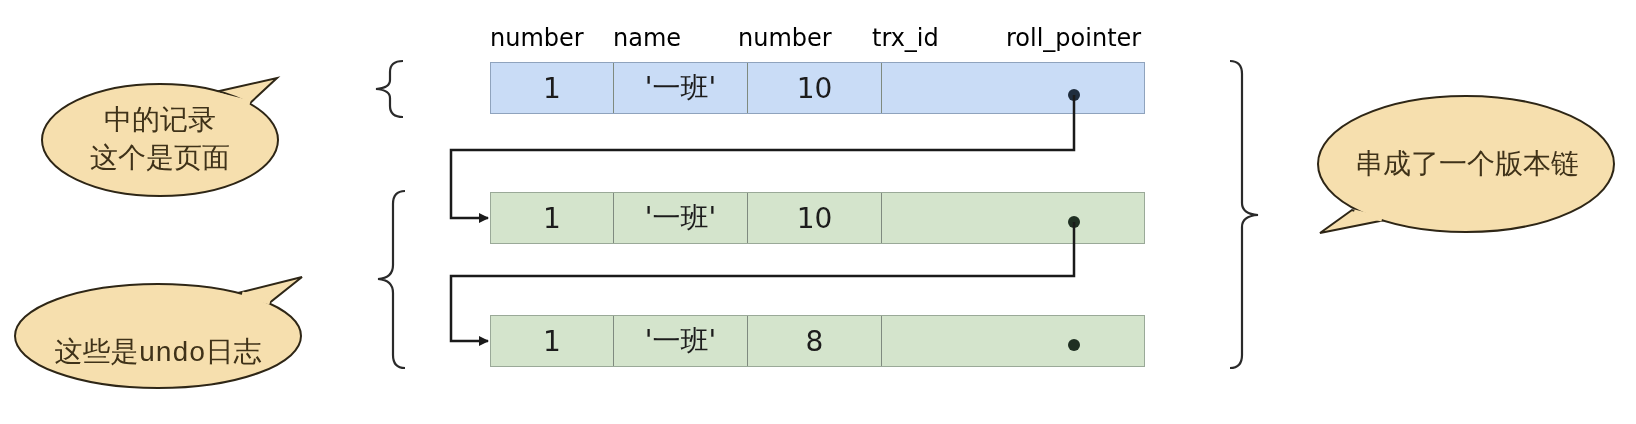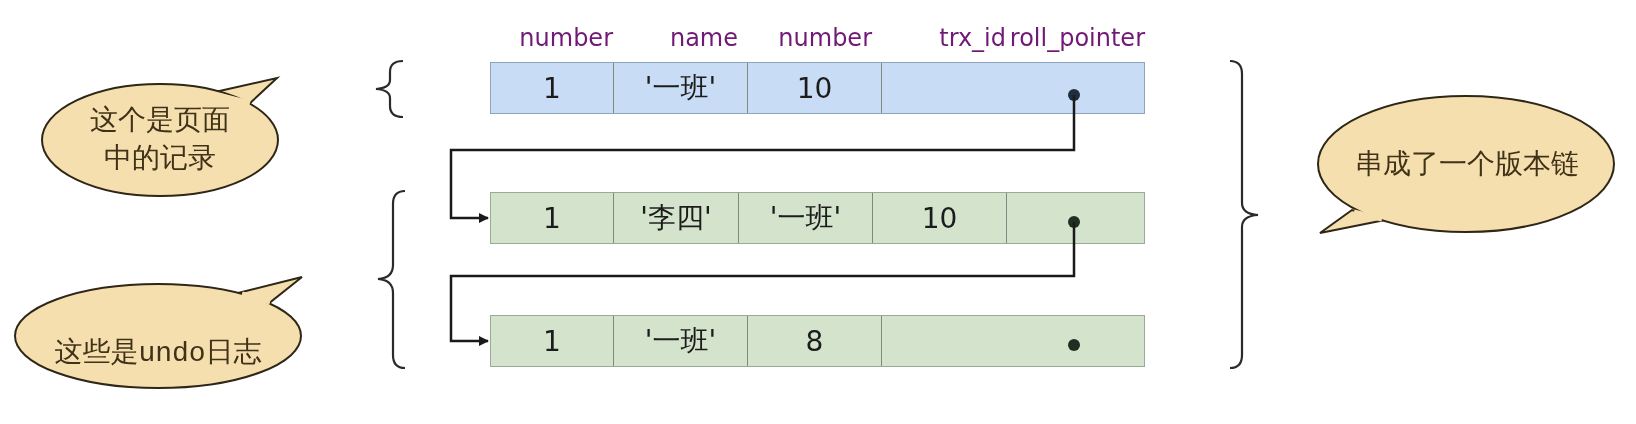--- a/index.html
+++ b/index.html
@@ -1,18 +1,18 @@
 <!DOCTYPE html>
 <html><head>
 <meta charset="utf-8">
 <style>
   html, body { margin:0; padding:0; background:#ffffff; }
   body { width:1636px; height:424px; position:relative; overflow:hidden;
          font-family:"DejaVu Sans","Liberation Sans",sans-serif; }
-  .hdr { position:absolute; top:24px; font-size:24px; color:#701a75; text-align:right; white-space:nowrap; }
+  .hdr { position:absolute; top:24px; font-size:24px; color:#000000; text-align:left; white-space:nowrap; }
   .row { position:absolute; left:490px; width:655px; height:52px; display:flex; box-sizing:border-box;
          border:1.5px solid #8c9a8c; }
   .row.page { background:#c9dcf6; border-color:#8fa3bd; }
   .row.undo { background:#d4e4cc; border-color:#9aa998; }
   .cell { height:100%; box-sizing:border-box; display:flex; align-items:center; justify-content:center;
           font-size:28px; color:#1c1c1c; border-right:1.5px solid #7f8a7f; }
   .cell:last-child { border-right:none; }
   .c0 { width:123px; } .c1 { width:125px; } .c2 { width:134px; } .c3 { width:134px; } .c4 { flex:1; }
   svg.overlay { position:absolute; left:0; top:0; }
   .btext { position:absolute; font-size:28px; color:#3f3219; text-align:center; line-height:38px; white-space:nowrap; }
@@ -28,21 +28,20 @@
 
 <div class="row page" style="top:62px;">
   <div class="cell c0">1</div>
   <div class="cell c2">'一班'</div>
   <div class="cell c3">10</div>
   <div class="cell c4"></div>
 </div>
 
 <div class="row undo" style="top:192px;">
   <div class="cell c0">1</div>
-  <div class="cell c1">'李四'</div>
   <div class="cell c2">'一班'</div>
   <div class="cell c3">10</div>
   <div class="cell c4"></div>
 </div>
 
 <div class="row undo" style="top:315px;">
   <div class="cell c0">1</div>
   <div class="cell c2">'一班'</div>
   <div class="cell c3">8</div>
   <div class="cell c4"></div>
@@ -86,17 +85,17 @@
   </g>
 
   <g>
     <path d="M1352,210 L1320,233 L1385,220 Z" fill="#f6dfae" stroke="#2e2616" stroke-width="2"></path>
     <ellipse cx="1466" cy="164" rx="148" ry="68" fill="#f6dfae" stroke="#2e2616" stroke-width="2"></ellipse>
     <path d="M1354,212 L1382,219" stroke="#f6dfae" stroke-width="5"></path>
   </g>
 </svg>
 
 <div class="btext" style="left:60px;top:101px;width:200px;">
+  <div>中的记录</div>
   <div>这个是页面</div>
-  <div>中的记录</div>
 </div>
 <div class="btext" style="left:20px;top:335px;width:276px;font-family:Liberation Mono, monospace;">这些是undo日志</div>
 <div class="btext" style="left:1322px;top:145px;width:290px;text-align:center;">串成了一个版本链</div>
 
 </body></html>

